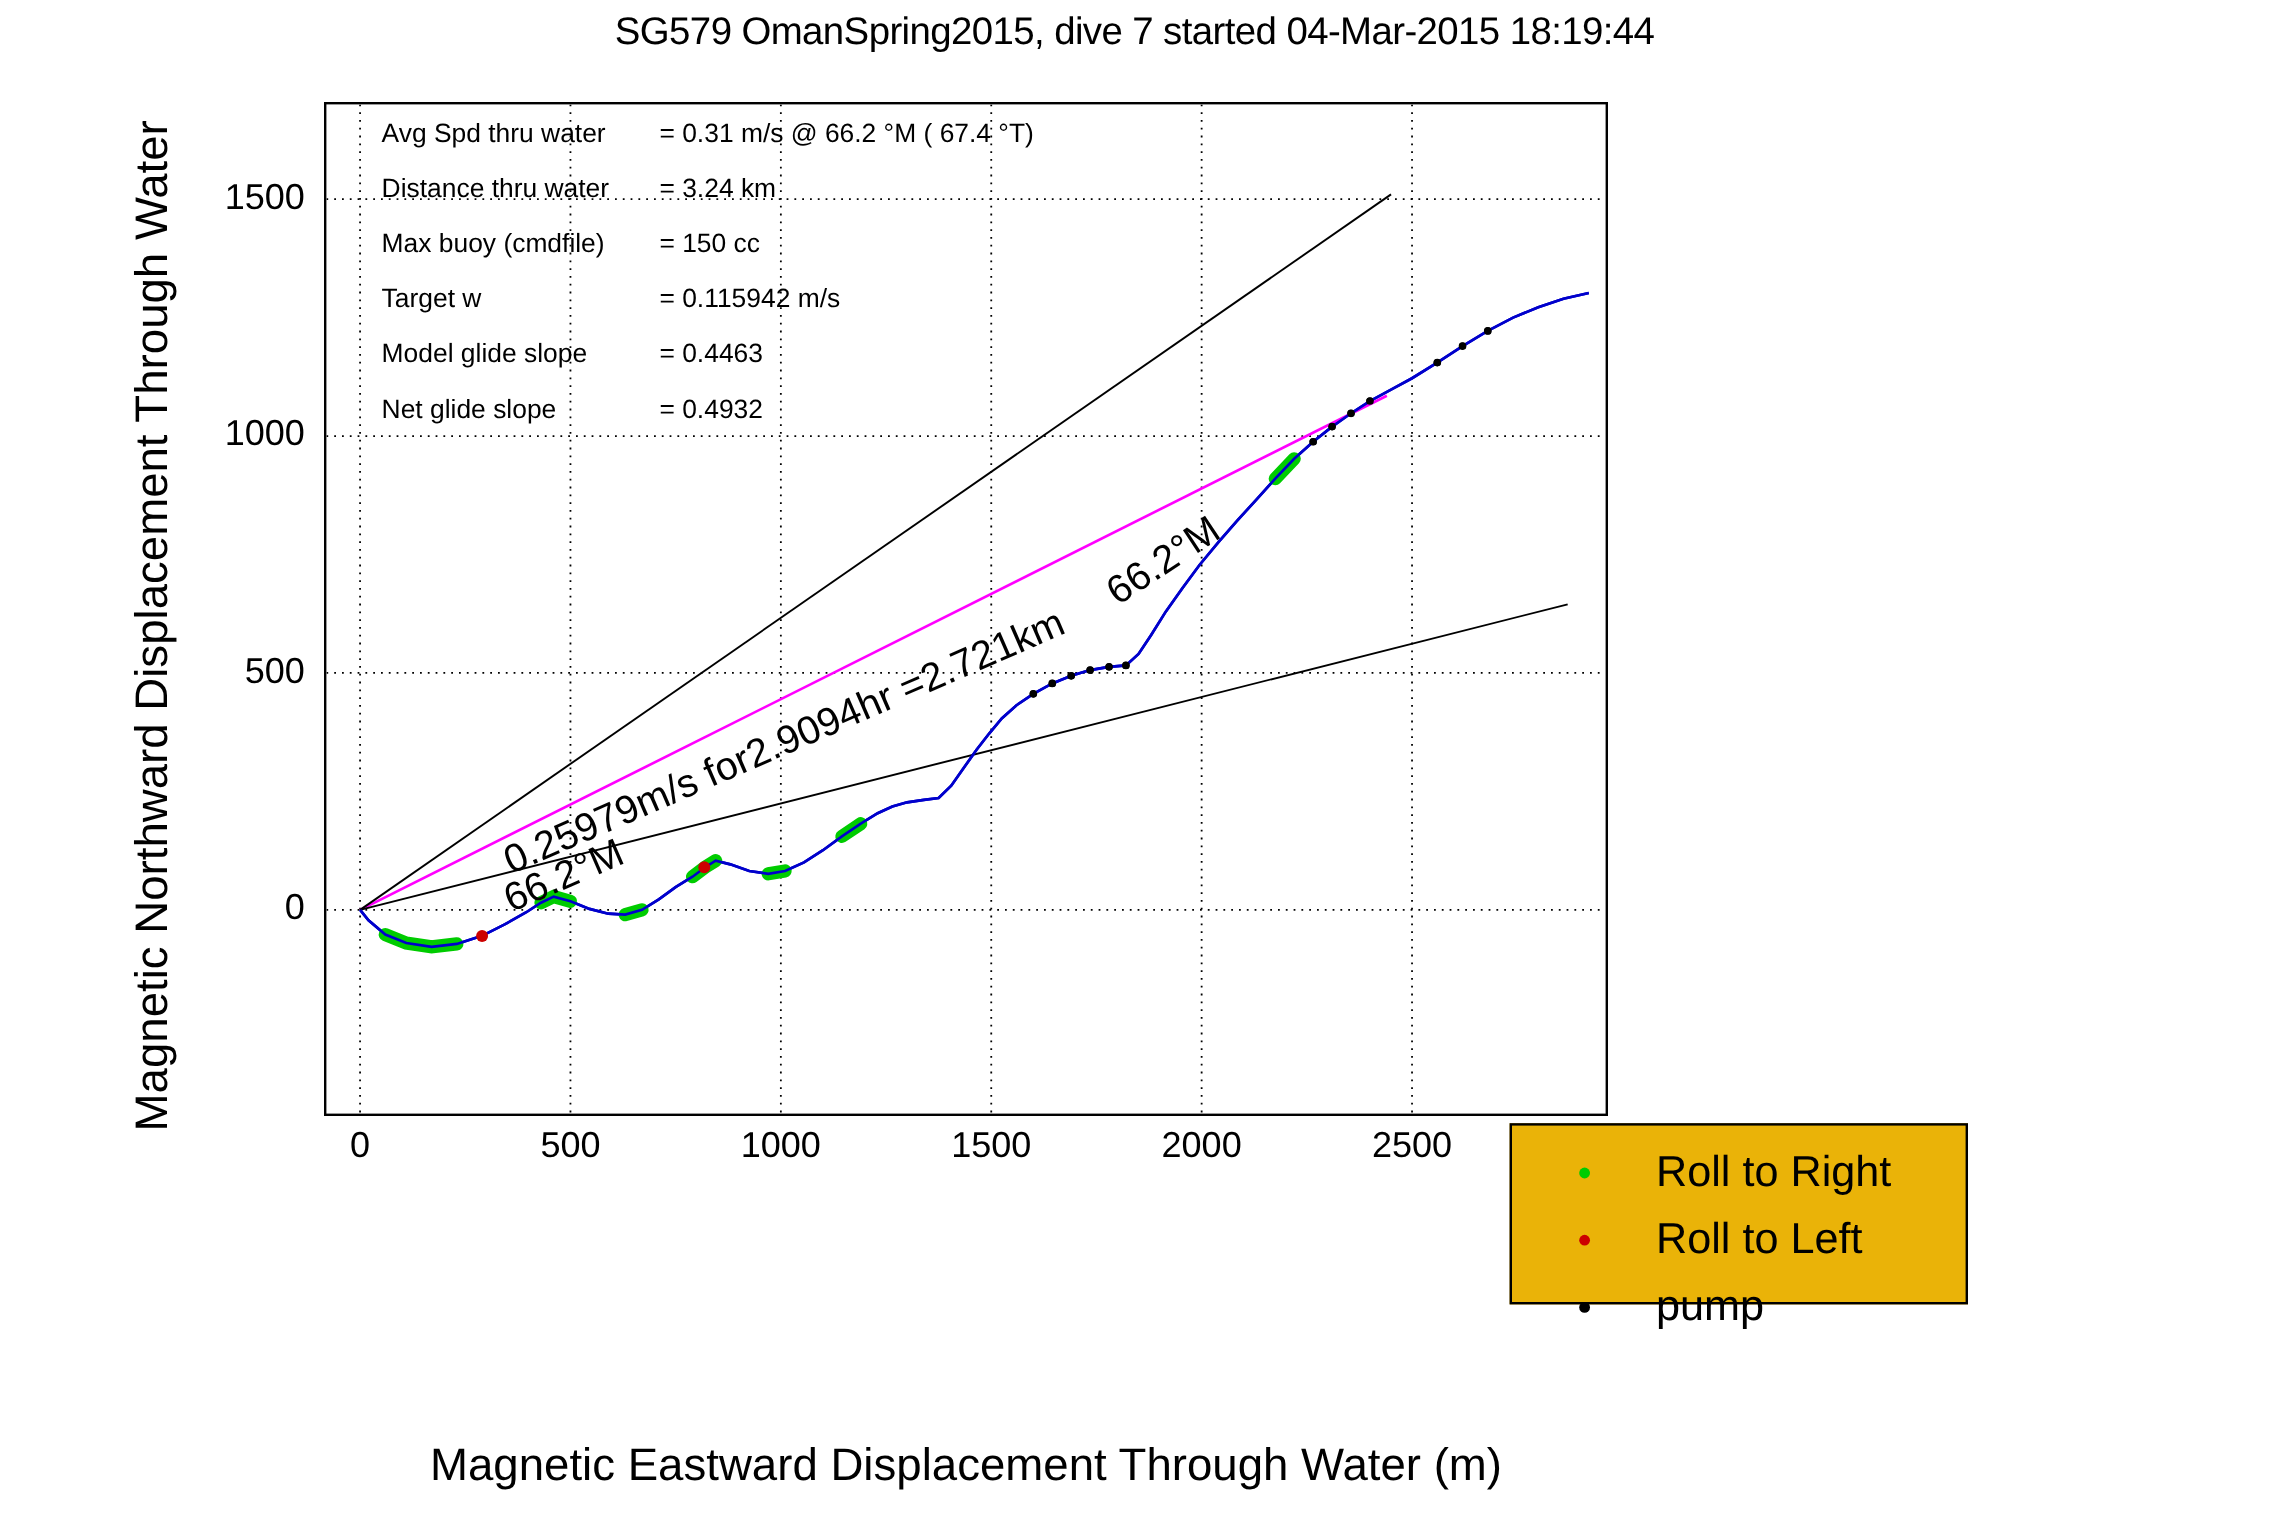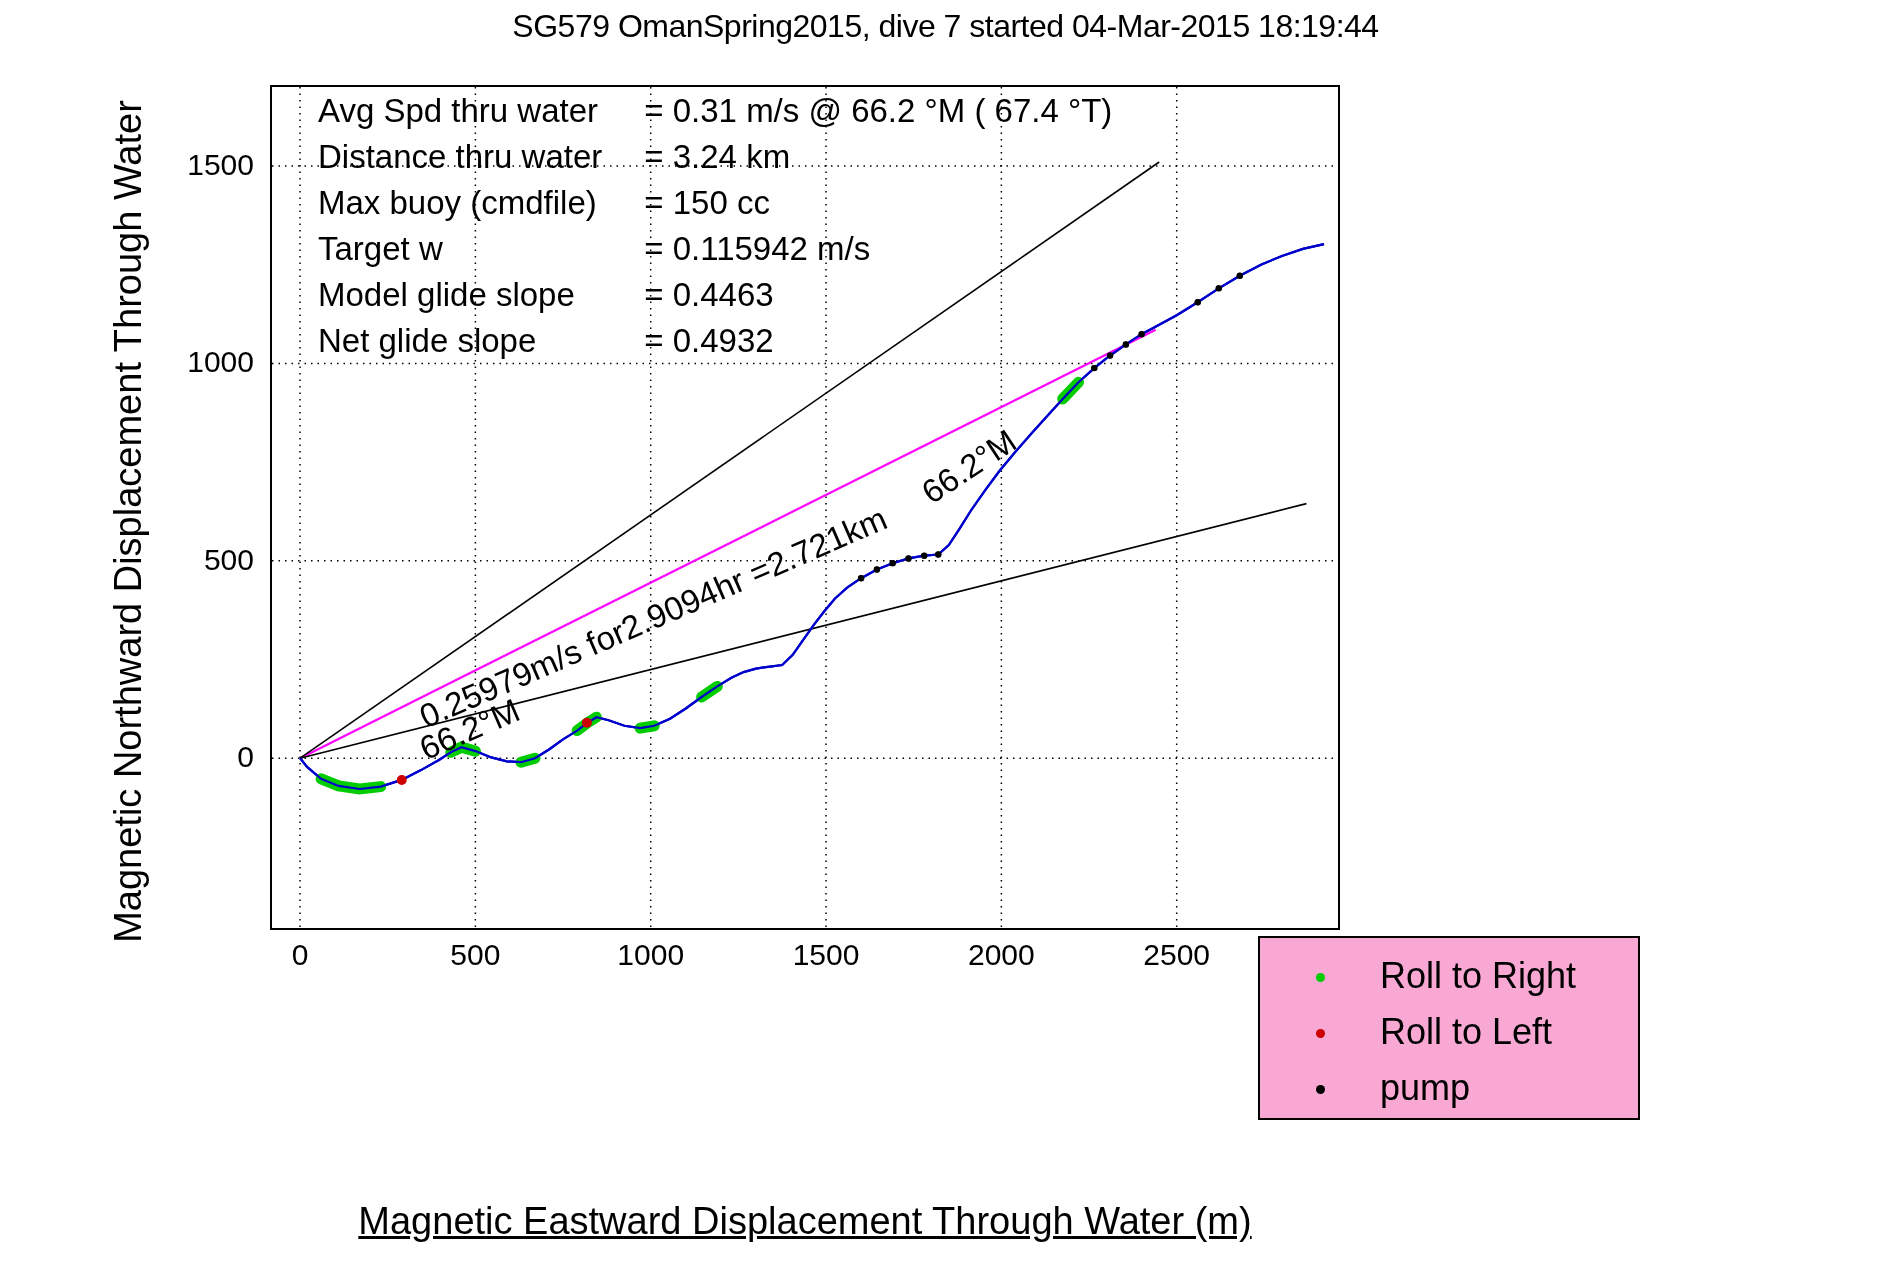--- a/index.html
+++ b/index.html
@@ -9,44 +9,44 @@
   
   #title{position:absolute;left:0;top:8px;width:1891px;text-align:center;
          font-size:32px;font-weight:normal;letter-spacing:-0.5px;white-space:nowrap;}
 
   
   #ylabel{position:absolute;left:-322px;top:500px;width:900px;text-align:center;
           font-size:38px;transform:rotate(-90deg);transform-origin:50% 50%;white-space:nowrap;}
   #ylabel-unit{position:absolute;left:-258px;top:-330px;width:900px;text-align:center;
           font-size:38px;transform:rotate(-90deg);transform-origin:50% 50%;white-space:nowrap;}
   #xlabel{position:absolute;left:270px;top:1200px;width:1070px;text-align:center;
-          font-size:38px;white-space:nowrap;text-decoration:underline;}
+          font-size:38px;white-space:nowrap;}
 
   
   #plot{position:absolute;left:270px;top:85px;width:1070px;height:845px;
         border:2px solid #000;box-sizing:border-box;background:#fff;}
   #plotsvg{position:absolute;left:0;top:0;}
 
   
   .xtick{position:absolute;font-size:30px;text-align:center;width:120px;}
   .ytick{position:absolute;font-size:30px;text-align:right;width:120px;}
 
   
-  #infobox{position:absolute;left:318px;top:88px;font-size:33px;line-height:46px;}
+  #infobox{position:absolute;left:318px;top:88px;font-size:22px;line-height:46px;}
   #infobox table{border-collapse:collapse;}
   #infobox td{padding:0 0 0 0;white-space:nowrap;vertical-align:top;}
   #infobox td.k{padding-right:34px;}
   #infobox td.v{padding-left:8px;margin-left:44px;}
 
   
   .rot{position:absolute;font-size:33px;white-space:nowrap;transform-origin:0 0;}
 
   
-  #legend{position:absolute;left:1258px;top:936px;width:382px;height:184px;
-          border:2px solid #000;background:#f9a8d4;box-sizing:border-box;}
+  #legend{position:absolute;left:1258px;top:936px;width:382px;height:151px;
+          border:2px solid #000;background:#eab308;box-sizing:border-box;}
   .legrow{position:absolute;left:0;width:382px;height:60px;display:flex;align-items:center;}
   .legmark{width:120px;text-align:center;font-size:34px;line-height:0;}
   .legtxt{font-size:36px;}
 </style>
 </head>
 <body>
 
 <div id="title">SG579 OmanSpring2015, dive 7 started 04-Mar-2015 18:19:44</div>
 
 <div id="ylabel">Magnetic Northward Displacement Through Water</div>

